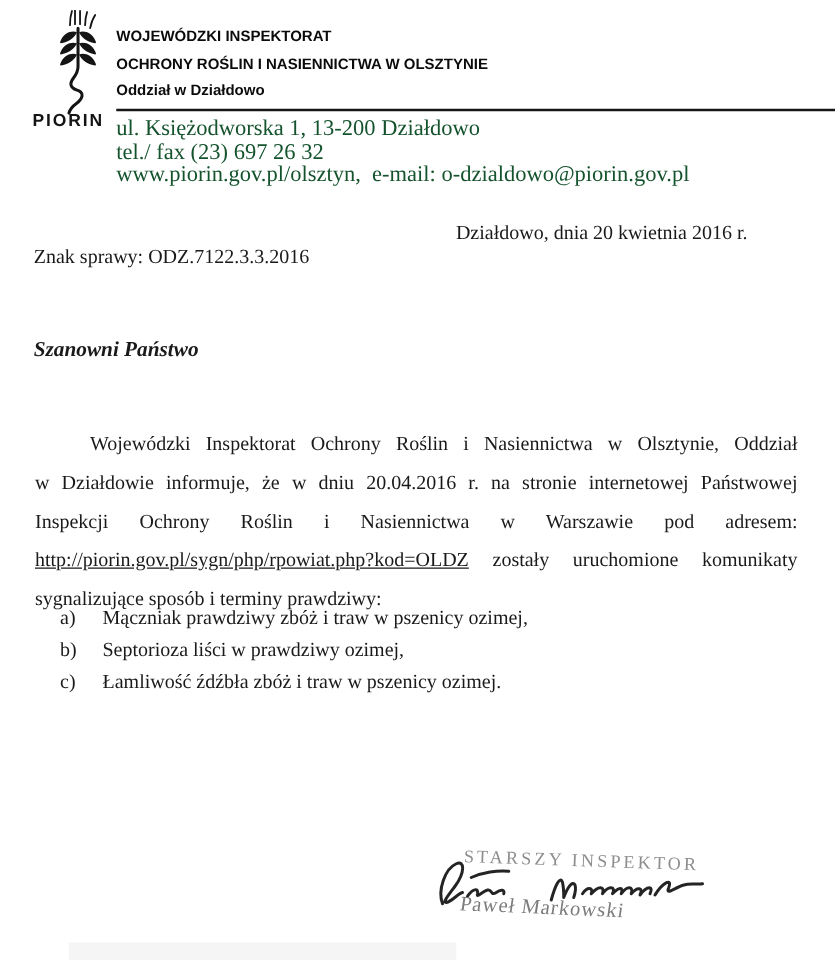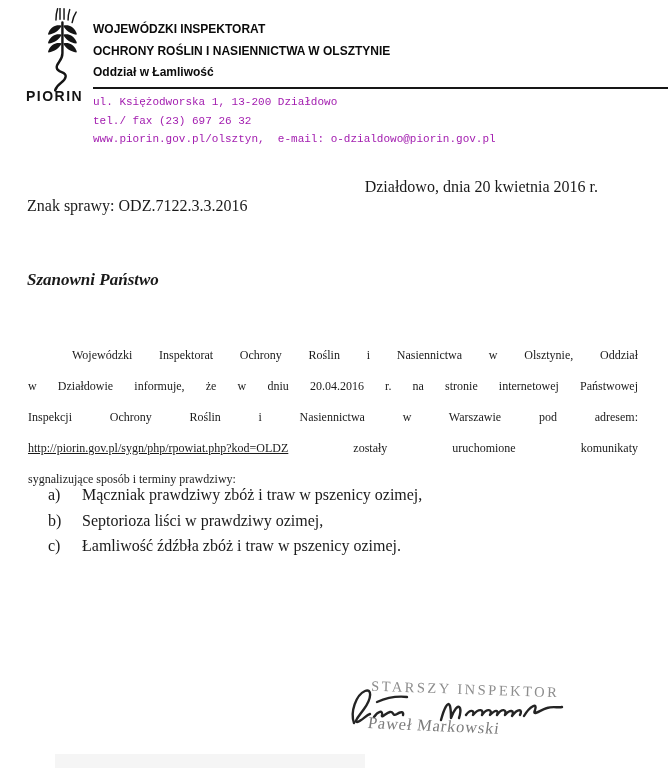--- a/index.html
+++ b/index.html
@@ -17,34 +17,34 @@
     letter-spacing:1.5px; color:#141414; margin-top:-4px;
   }
   .org {
     position:absolute; left:93px; top:19px;
     font-family:"Liberation Sans", sans-serif; font-weight:bold; color:#0b0b0b;
   }
   .org-line { font-size:12px; line-height:21.5px; white-space:nowrap; }
   .header-rule { position:absolute; left:93px; top:87px; right:0; height:2px; background:#161616; }
   .contact {
     position:absolute; left:93px; top:93px;
-    font-family:Liberation Mono, monospace; font-size:11px; line-height:18.5px;
-    color:#a21caf;
+    font-family:Liberation Serif, serif; font-size:18px; line-height:18.5px;
+    color:#14532d;
   }
   .contact div { white-space:pre; }
 
   
   .date-line { position:absolute; top:178px; right:70px; font-size:16px; white-space:nowrap;margin-left:20px; }
   .case-number { position:absolute; top:197px; left:27px; font-size:16px; white-space:nowrap; }
 
   
   .salutation { position:absolute; top:270px; left:27px; font-size:17px; font-weight:bold; font-style:italic; }
 
   
-  .body-par { position:absolute; top:340px; left:28px; width:610px; font-size:12px; line-height:31px; }
+  .body-par { position:absolute; top:340px; left:28px; width:610px; font-size:16px; line-height:31px; }
   .body-line { text-align:justify; text-align-last:justify; }
   .body-line.first { text-indent:44px; }
   .body-line.last { text-align-last:left; }
   .url { text-decoration:underline; }
 
   
   .list { position:absolute; top:486px; left:48px; font-size:16px; }
   .list-item { display:flex; line-height:18px; margin-bottom:7.5px; }
   .list-marker { width:34px; flex:0 0 34px; }
 
@@ -90,21 +90,21 @@
         <path d="M34 44 C40 42 47 45 50 52 C51 54 51 55 50 55 C43 54 37 50 34 44 Z"></path>
       </g>
       <path d="M33 18 C33 36 33 48 33 56 C33 66 25 68 26 74 C27 81 38 78 37 85 C36 93 27 92 24 102" stroke="#151515" stroke-width="3" fill="none" stroke-linecap="round"></path>
     </svg>
     <div class="logo-label">PIORIN</div>
   </div>
 
   <div class="org">
     <div class="org-line">WOJEWÓDZKI INSPEKTORAT</div>
     <div class="org-line">OCHRONY ROŚLIN I NASIENNICTWA W OLSZTYNIE</div>
-    <div class="org-line">Oddział w Łamliwość</div>
+    <div class="org-line">Oddział w Działdowo</div>
   </div>
 
   <div class="header-rule"></div>
 
   <div class="contact">
     <div>ul. Księżodworska 1, 13-200 Działdowo</div>
     <div>tel./ fax (23) 697 26 32</div>
     <div>www.piorin.gov.pl/olsztyn,  e-mail: o-dzialdowo@piorin.gov.pl</div>
   </div>
 

